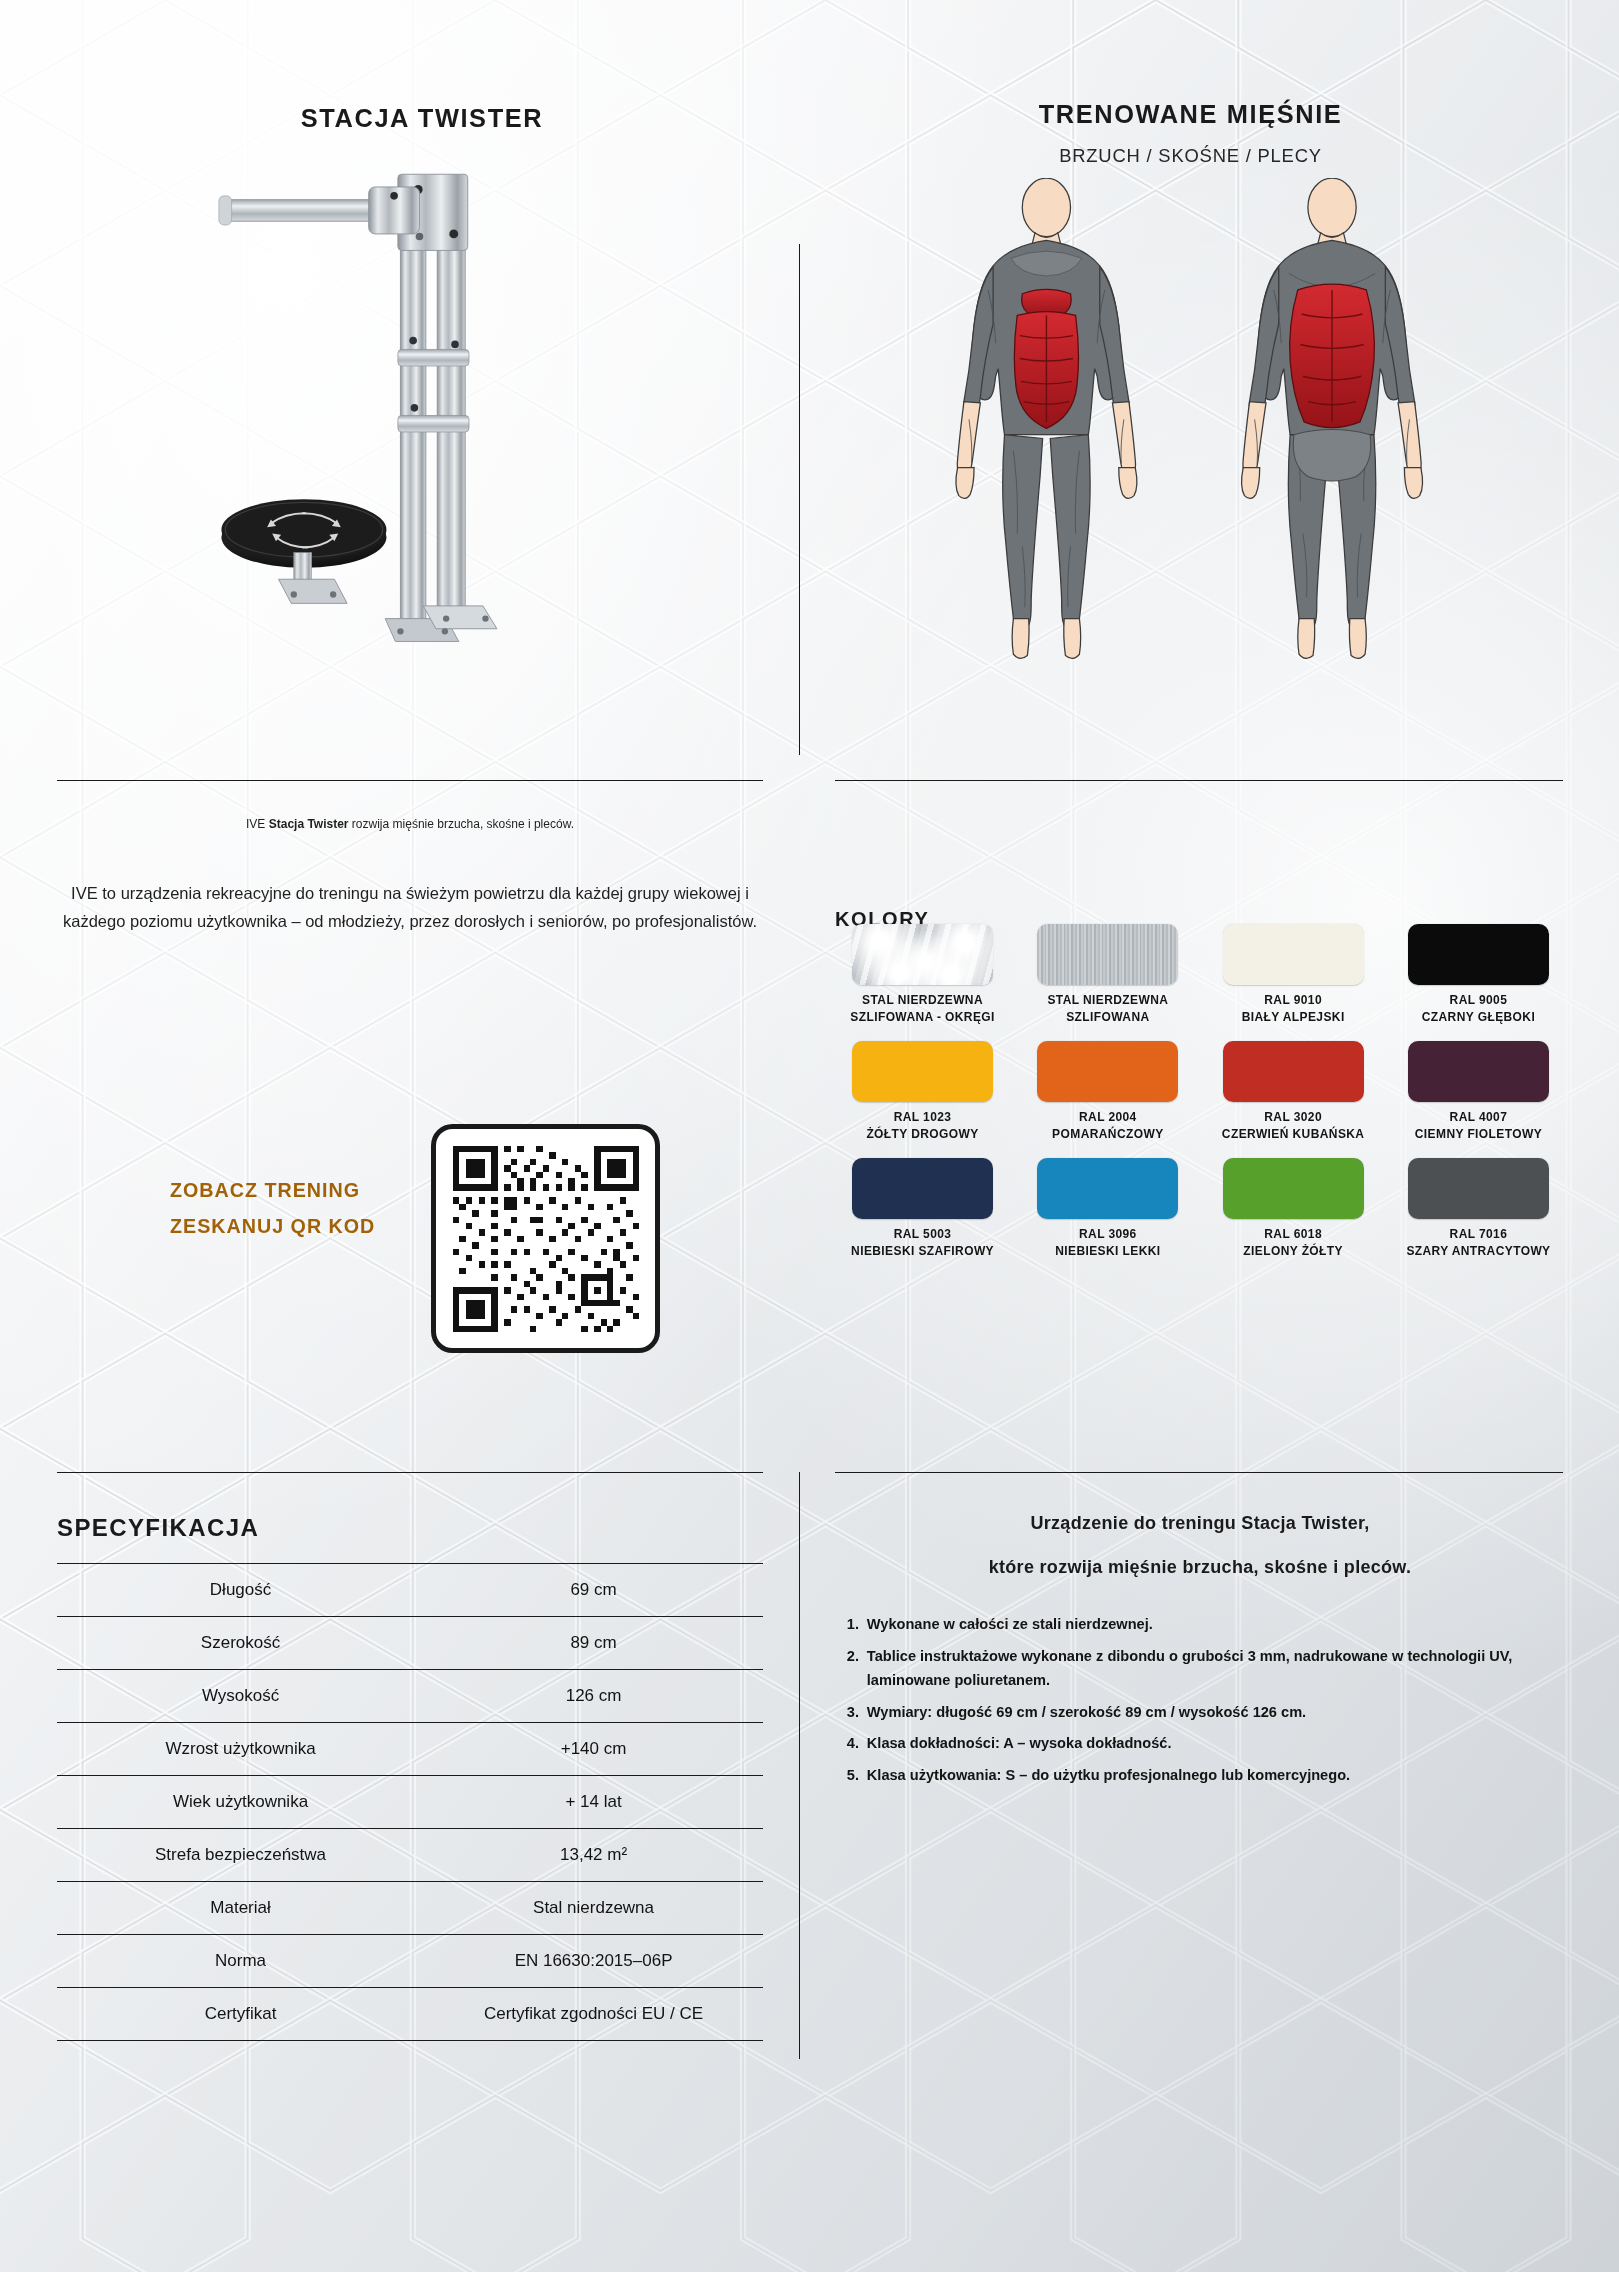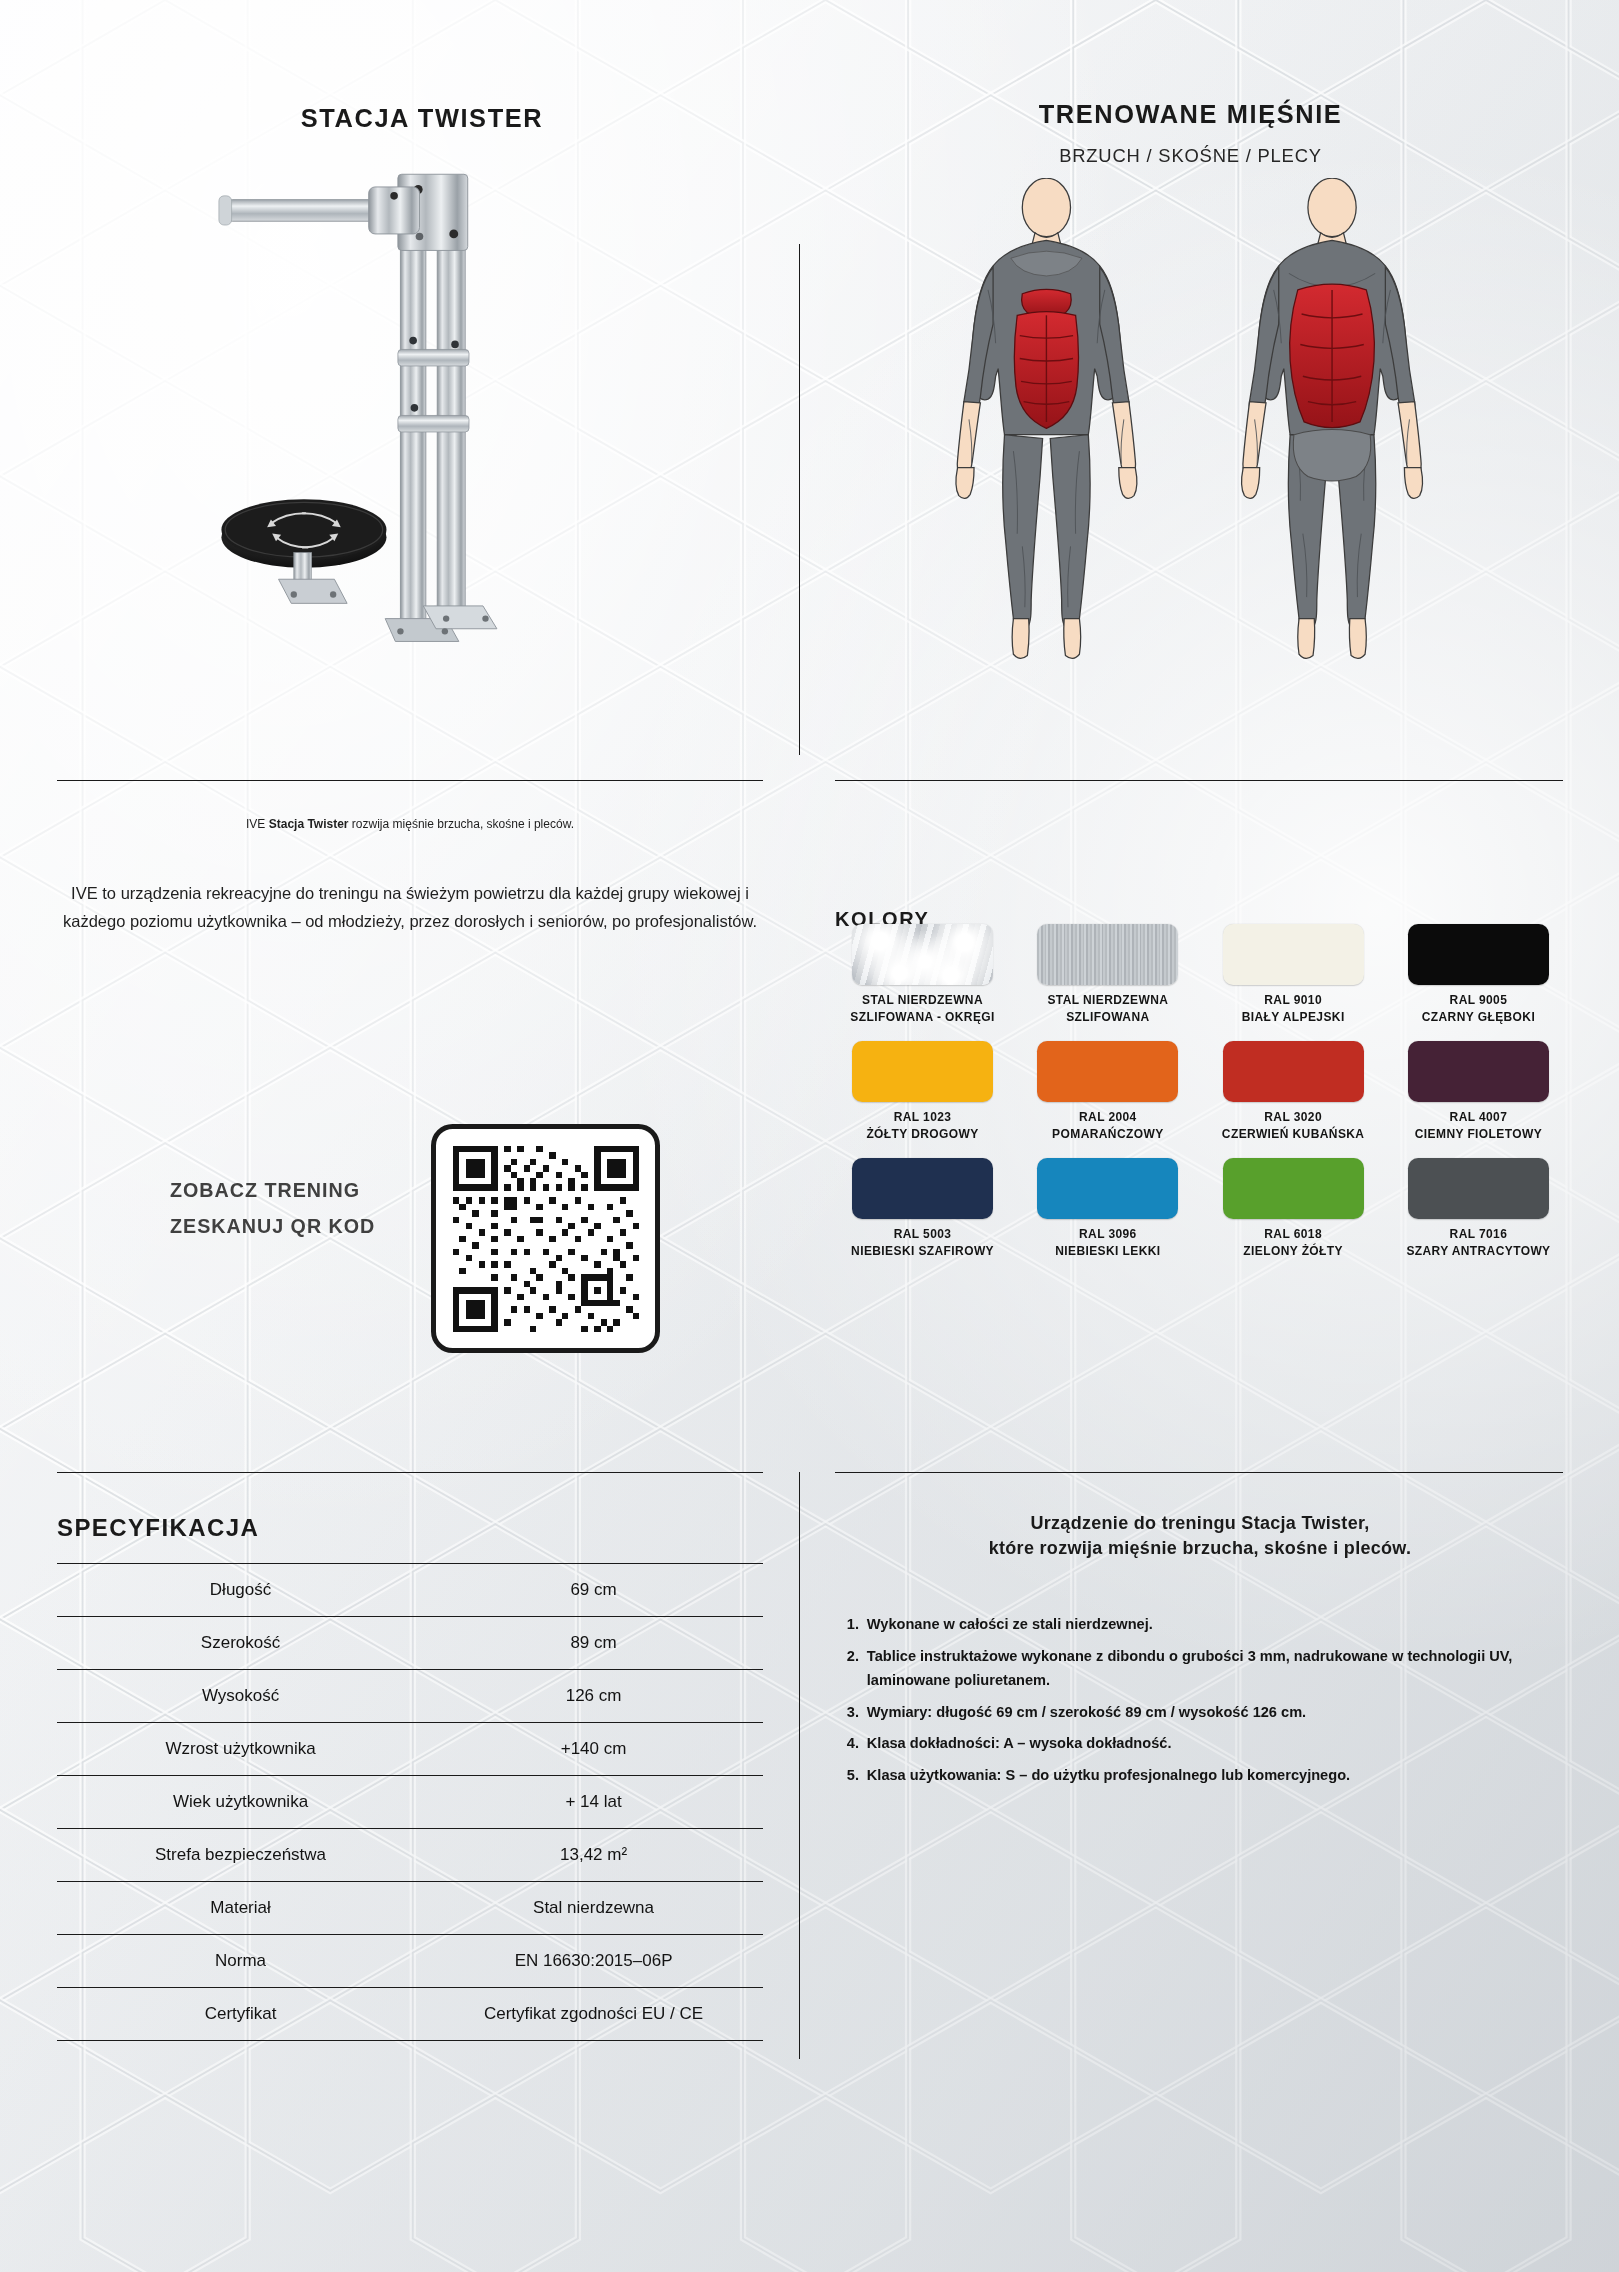--- a/index.html
+++ b/index.html
@@ -108,21 +108,21 @@
   }
 
   
   #qr-caption {
     position: absolute;
     left: 170px; top: 1172px; width: 267px;
     font-weight: bold;
     font-size: 19.7px;
     letter-spacing: 1px;
     line-height: 1.85;
-    color: #404040;
+    color: #a16207;
   }
   #qr-box {
     position: absolute;
     left: 431px; top: 1124px;
     width: 229px; height: 229px;
     background: #fff;
     border: 5.7px solid #1a1a1a;
     border-radius: 21.6px;
     padding: 16.5px;
   }
@@ -204,21 +204,21 @@
   #spec-table td.k { width: 52%; text-align: center; }
   #spec-table td.v { width: 48%; text-align: center; }
 
   
   #right-heads {
     position: absolute;
     left: 835px; top: 1513px; width: 730px;
     text-align: center;
   }
   #right-heads .l1 { font-size: 18px; font-weight: bold; letter-spacing: 0.3px; }
-  #right-heads .l2 { font-size: 18px; font-weight: bold; margin-top: 4px; letter-spacing: 0.3px; }
+  #right-heads .l2 { font-size: 18px; font-weight: bold; margin-top: 23px; letter-spacing: 0.3px; }
 
   #features {
     position: absolute;
     left: 835px; top: 1613px; width: 737px;
     margin: 0; padding: 0 0 0 28px;
     font-size: 14.6px;
     font-weight: bold;
     line-height: 1.62;
     color: #141414;
   }

